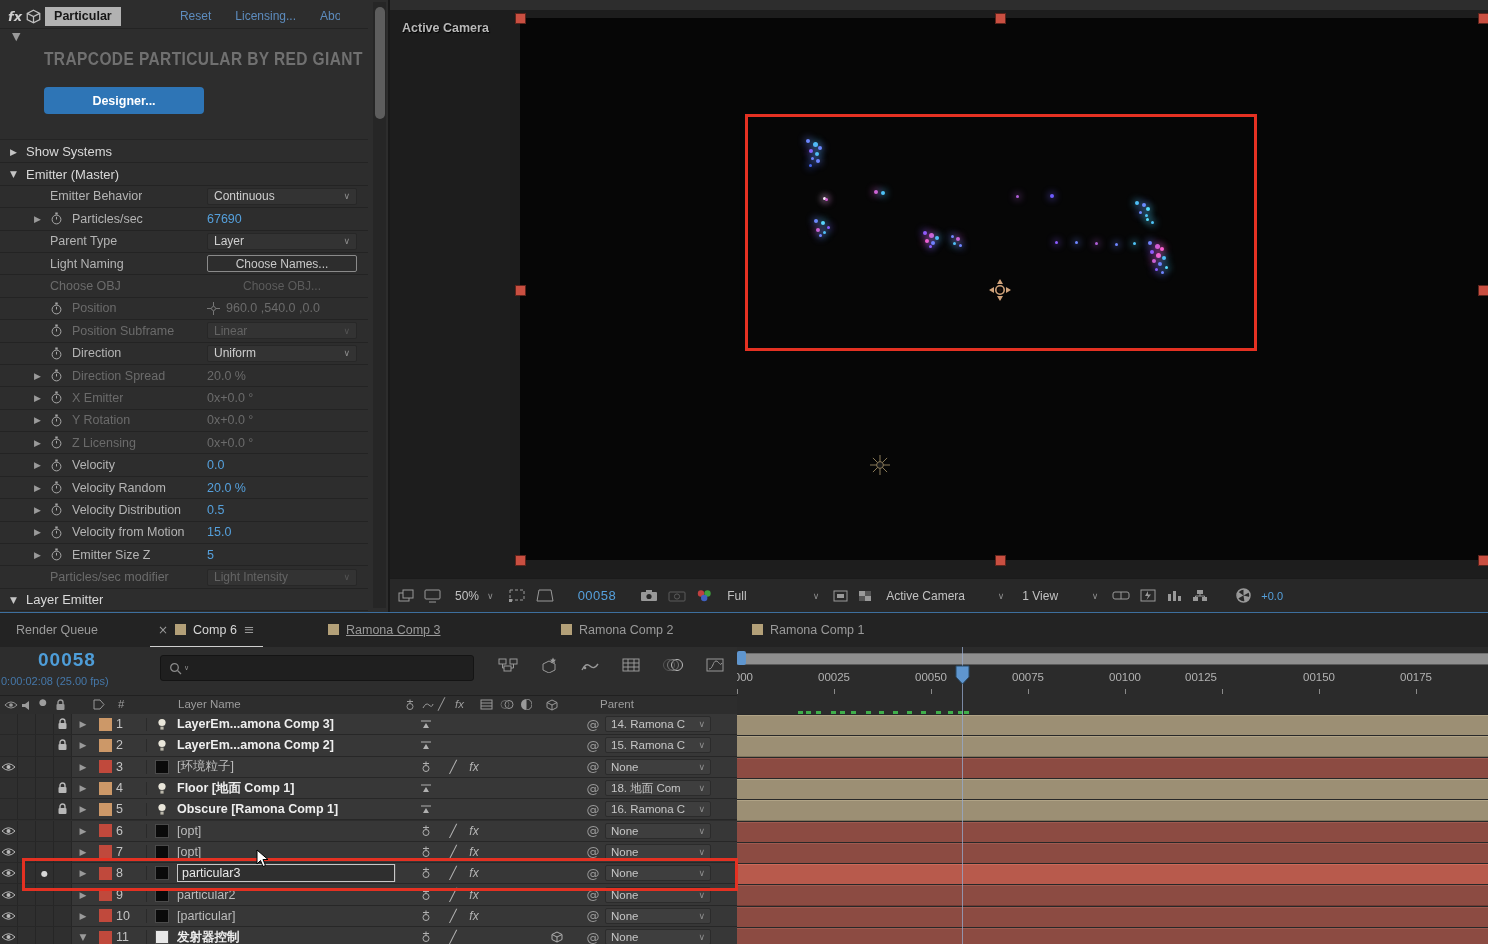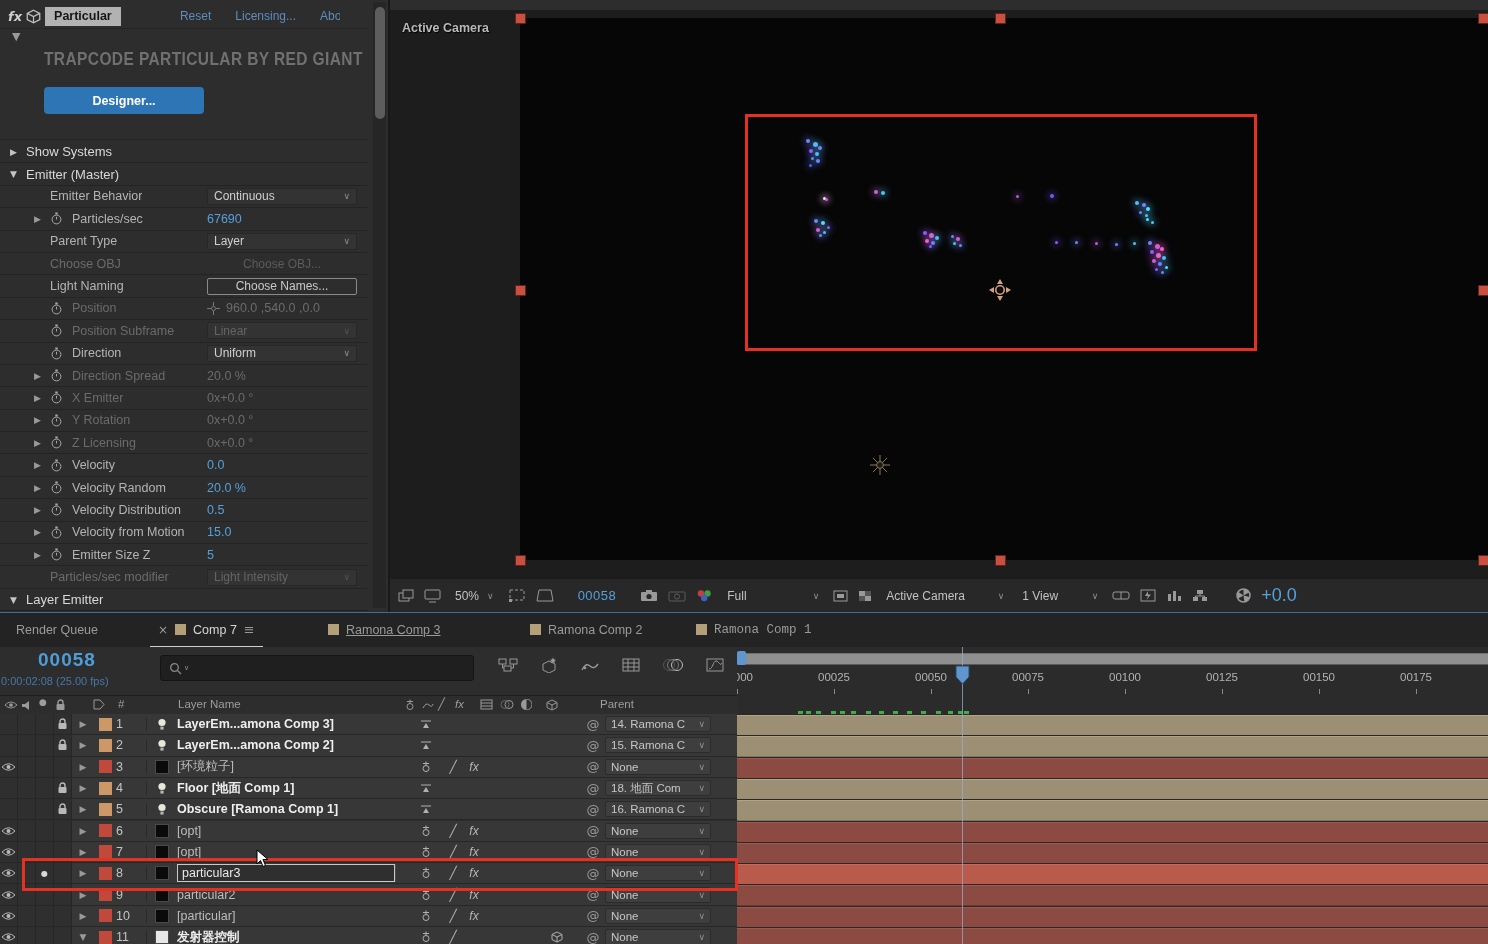--- a/index.html
+++ b/index.html
@@ -51,21 +51,21 @@
   .handle{position:absolute;width:9px;height:9px;background:#c94f41;outline:1px solid #5e241c;}
   .particle{position:absolute;border-radius:50%;}
   .sel-rect{position:absolute;border:3px solid #e43122;}
   .anchor-ic{position:absolute;}
   .light-ic{position:absolute;}
   .v-toolbar{position:absolute;left:0;top:578px;width:100%;height:34px;background:#282828;border-top:1px solid #1b1b1b;display:flex;align-items:center;gap:10px;padding-left:8px;box-sizing:border-box;color:#c2c2c2;}
   .vt-ic{flex:none;display:flex;align-items:center;}
   .vt-dd{display:flex;align-items:center;gap:8px;padding:0 4px;flex:none;}
   .vt-dd .chev{font-size:9px;}
   .vt-frame{color:#55a0dc;font-size:13px;letter-spacing:.5px;margin:0 14px;}
-  .vt-exp{color:#55a0dc;font-size:18px;}
+  .vt-exp{color:#55a0dc;font-size:11px;}
   .vt-sp{width:8px;flex:none;}
 
   
   #timeline{position:absolute;left:0;top:612px;width:1488px;height:332px;background:#2d2d2d;border-top:1px solid #3d6f9e;}
   .tabs{position:absolute;left:0;top:0;width:100%;height:34px;background:#232323;border-bottom:1px solid #1d1d1d;}
   .tab{position:absolute;top:0;height:33px;display:flex;align-items:center;gap:7px;color:#9a9a9a;font-size:12.5px;padding:0 8px;}
   .tab.active{color:#d6d6d6;border-bottom:2px solid #cfcfcf;}
   .tab .chip{width:11px;height:11px;background:#b3a078;flex:none;}
   .tab .tclose{color:#9a9a9a;font-size:12px;}
   .tab .tmenu{color:#9a9a9a;font-size:13px;}
@@ -181,30 +181,30 @@
           <span class="plabel">Parent Type</span>
           <span class="pval">
             <span class="dd">
               <span class="txt">Layer</span>
               <span class="chev glyph">∨</span>
             </span>
           </span>
         </div>
         <div class="prow">
           <span class="slotA glyph"></span>
+          <span class="plabel">Light Naming</span>
+          <span class="pval">
+            <span class="pbtn">Choose Names...</span>
+          </span>
+        </div>
+        <div class="prow">
+          <span class="slotA glyph"></span>
           <span class="plabel dim">Choose OBJ</span>
           <span class="pval">
             <span class="pbtnd">Choose OBJ...</span>
-          </span>
-        </div>
-        <div class="prow">
-          <span class="slotA glyph"></span>
-          <span class="plabel">Light Naming</span>
-          <span class="pval">
-            <span class="pbtn">Choose Names...</span>
           </span>
         </div>
         <div class="prow">
           <span class="slotA glyph"></span>
           <span class="slotB">
             <svg width="13" height="13" viewBox="0 0 13 13">
               <circle cx="6.5" cy="7.5" r="4.4" fill="none" stroke="#a8a8a8"></circle>
               <rect x="5.3" y="0.5" width="2.4" height="2" fill="#a8a8a8"></rect>
               <line x1="6.5" y1="7.5" x2="6.5" y2="4.8" stroke="#a8a8a8"></line>
             </svg>
@@ -615,32 +615,32 @@
   </section>
 
   <section id="timeline">
     <div class="tabs" id="tl-tabs">
         <div class="tab" style="left: 8px;">
           <span>Render Queue</span>
         </div>
         <div class="tab active" style="left: 150px;">
           <span class="tclose glyph">×</span>
           <span class="chip"></span>
-          <span>Comp 7</span>
+          <span>Comp 6</span>
           <span class="tmenu glyph">≡</span>
         </div>
         <div class="tab" style="left: 320px; text-decoration: underline;">
           <span class="chip"></span>
           <span>Ramona Comp 3</span>
         </div>
-        <div class="tab" style="left: 522px;">
+        <div class="tab" style="left: 553px;">
           <span class="chip"></span>
           <span>Ramona Comp 2</span>
         </div>
-        <div class="tab" style="left: 688px; font-family: Liberation Mono, monospace;">
+        <div class="tab" style="left: 744px;">
           <span class="chip"></span>
           <span>Ramona Comp 1</span>
         </div>
       </div>
 
     <div class="tl-left-top">
       <div class="bigframe">00058</div>
       <div class="tcode">0:00:02:08 (25.00 fps)</div>
       <div class="searchbox">
         <span>
@@ -771,21 +771,21 @@
           <span class="rlabel" style="left: 0px;">00000</span>
           <span class="rtick" style="left: 0px;"></span>
           <span class="rlabel" style="left: 97px;">00025</span>
           <span class="rtick" style="left: 97px;"></span>
           <span class="rlabel" style="left: 194px;">00050</span>
           <span class="rtick" style="left: 194px;"></span>
           <span class="rlabel" style="left: 291px;">00075</span>
           <span class="rtick" style="left: 291px;"></span>
           <span class="rlabel" style="left: 388px;">00100</span>
           <span class="rtick" style="left: 388px;"></span>
-          <span class="rlabel" style="left: 485px;">00125</span>
+          <span class="rlabel" style="left: 464px;">00125</span>
           <span class="rtick" style="left: 485px;"></span>
           <span class="rlabel" style="left: 582px;">00150</span>
           <span class="rtick" style="left: 582px;"></span>
           <span class="rlabel" style="left: 679px;">00175</span>
           <span class="rtick" style="left: 679px;"></span>
         </div>
       <div id="cache-dots">
           <span class="cd" style="left: 61px;"></span>
           <span class="cd" style="left: 69px;"></span>
           <span class="cd" style="left: 79px;"></span>

